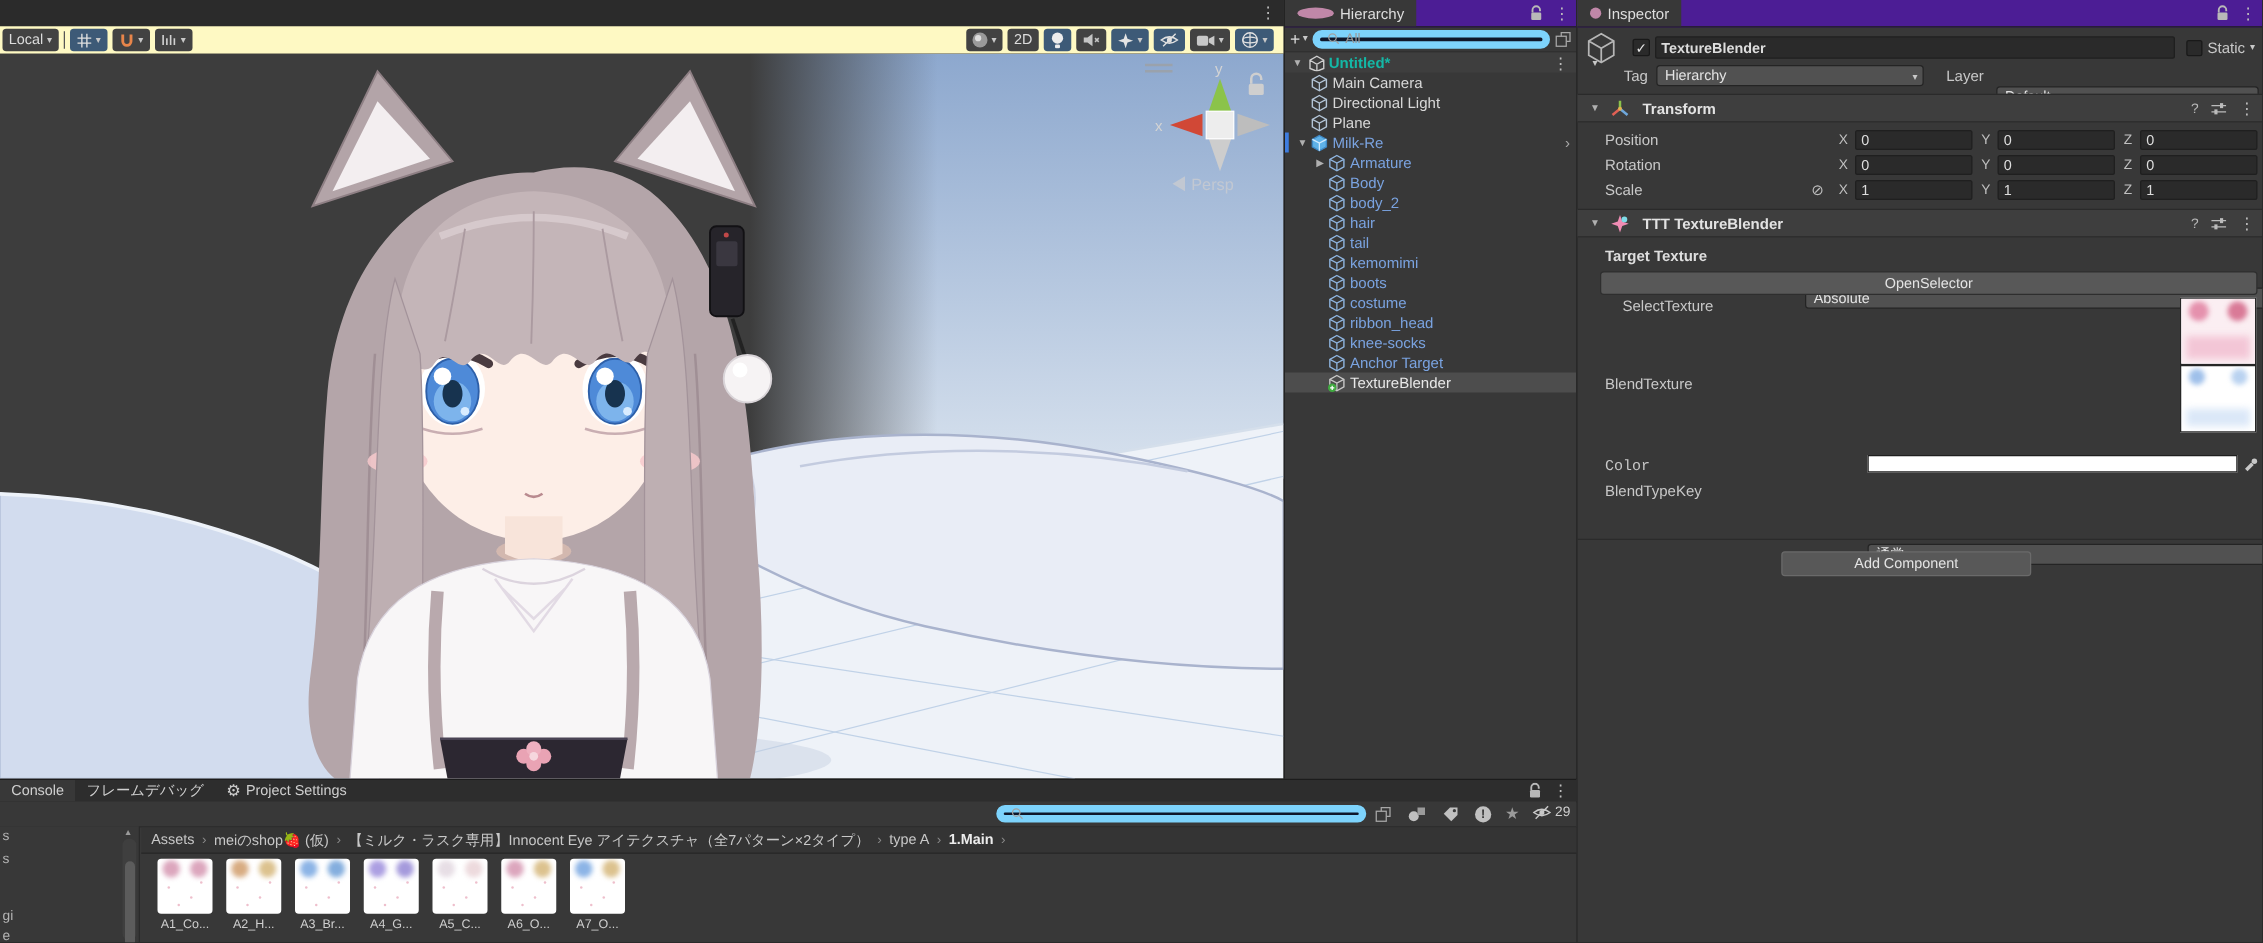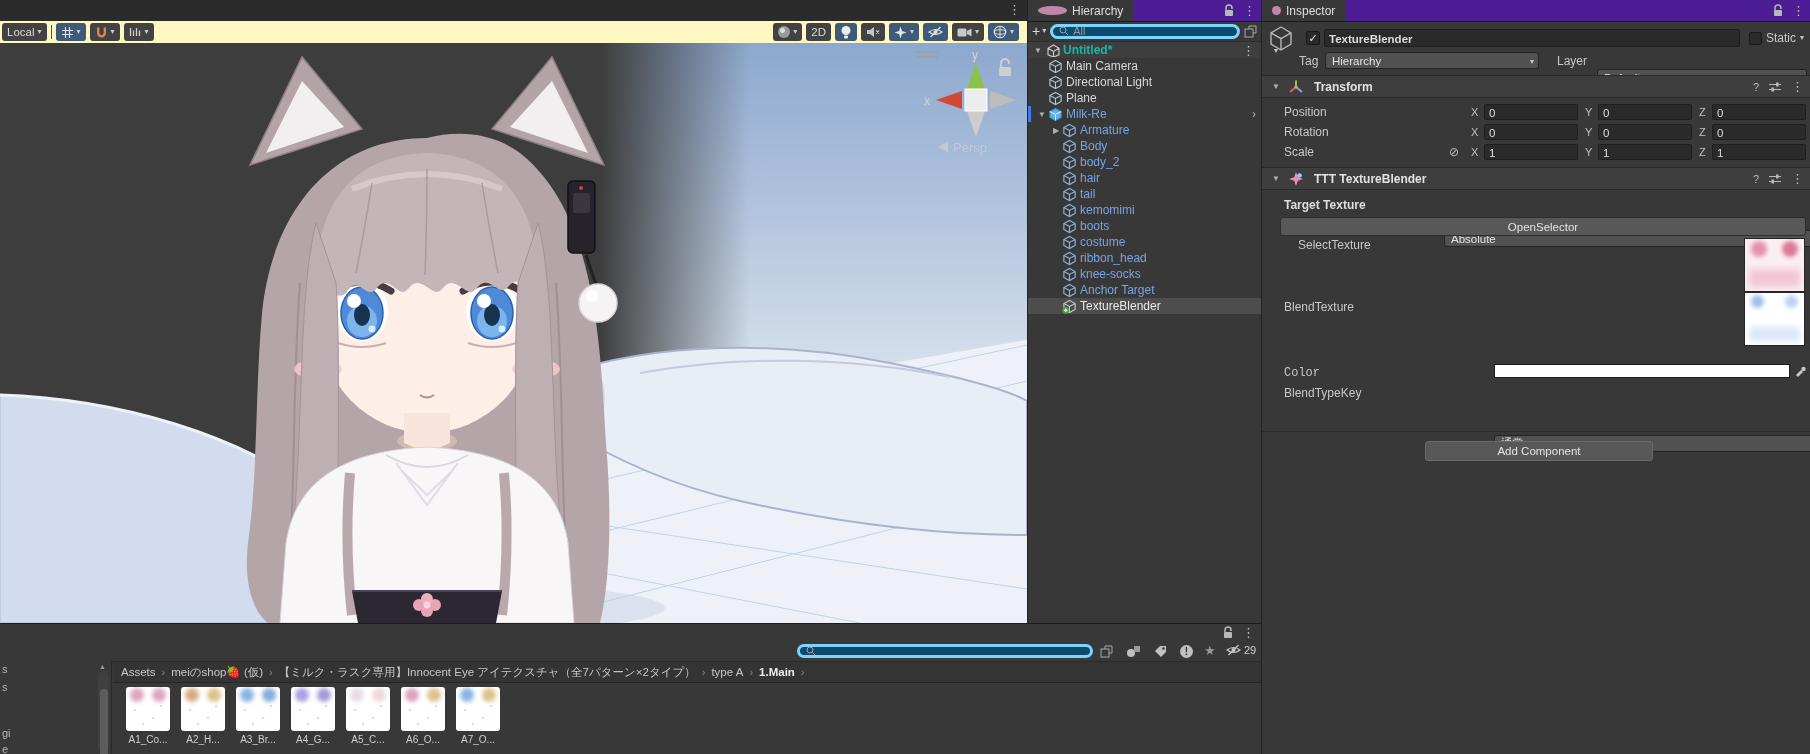--- a/index.html
+++ b/index.html
@@ -60,21 +60,21 @@
   .ptab.active{background:#383838;}
   .crumb{color:#c8c8c8;font-size:11.5px;white-space:nowrap;}
   .crumb.last{color:#ececec;font-weight:bold;}
   .crumbsep{color:#8a8a8a;margin:0 6px;font-size:11px;}
   .asset{position:absolute;width:56px;text-align:center;cursor:default;}
   .athumb{position:relative;width:44px;height:44px;margin:0 auto;background:#fff;border-radius:3px;overflow:hidden;}
   .blob{position:absolute;width:14px;height:14px;border-radius:50%;filter:blur(2px);top:1px;}
   .spk{position:absolute;width:2px;height:2px;border-radius:50%;background:#e08aa2;opacity:.55;}
   .alabel{margin-top:3px;font-size:10px;color:#cfcfcf;white-space:nowrap;}
   .frag{position:absolute;left:2px;font-size:11px;color:#b4b4b4;}
-  .search{background:#0c4a6e;border:3px solid #7dd3fc;border-radius:8px;display:flex;align-items:center;
+  .search{background:#0f172a;border:6px solid #7dd3fc;border-radius:8px;display:flex;align-items:center;
           gap:4px;padding:0 6px;box-sizing:border-box;color:#9a9a9a;font-size:11px;}
 </style>
 </head>
 <body>
 
 <div id="root">
 
   <div class="abs" style="left:0;top:0;width:1027px;height:21px;background:#2b2b2b;border-bottom:1px solid #1c1c1c;">
     <span class="kebab abs" style="left:1008px;top:3px;">⋮</span>
   </div>
@@ -627,24 +627,36 @@
         <circle cx="9.5" cy="5" r="2.2" fill="#c8c8c8"></circle>
       </svg>
 
     <span class="ilabel abs" style="left:22px;top:386px;">BlendTypeKey</span>
     <div class="dd abs" style="left:232px;top:384px;right:4px;">
       <span>通常</span>
     </div>
 
 
     <div class="sep-line" style="top:431px;"></div>
-    <div class="btn abs" style="left:163px;top:441px;width:228px;height:20px;border-color:#6a6a6a;">Add Component</div>
+    <div class="btn abs" style="left:163px;top:441px;width:200px;height:20px;border-color:#6a6a6a;">Add Component</div>
   </div>
 
   <div class="abs" style="left:0;top:623px;width:1261px;height:131px;background:#383838;border-top:1px solid #1c1c1c;box-sizing:border-box;">
+    <div class="abs tabbar" style="left:0;right:0;top:0;height:17px;background:#2d2d2d;display:flex;" id="bottom-tabs">
+        <div class="ptab active">
+          <span>Console</span>
+        </div>
+        <div class="ptab">
+          <span>フレームデバッグ</span>
+        </div>
+        <div class="ptab">
+          <span style="font-size: 13px; color: rgb(204, 204, 204);">⚙</span>
+          <span>Project Settings</span>
+        </div>
+      </div>
     <div class="winbtns abs" style="right:6px;top:2px;">
       <svg width="10" height="13">
           <path d="M2,6 V4 a3,3 0 0 1 6,0 v1" fill="none" stroke="#b8b8b8" stroke-width="1.5"></path>
           <rect x="1" y="6" width="8" height="6" rx="1" fill="#b8b8b8"></rect>
         </svg>
       <span class="kebab">⋮</span>
     </div>
 
     <div class="abs" style="left:0;right:0;top:17px;height:20px;background:#383838;border-bottom:1px solid #2a2a2a;">
       <div class="search abs" style="left:797px;top:3px;width:296px;height:14px;">

